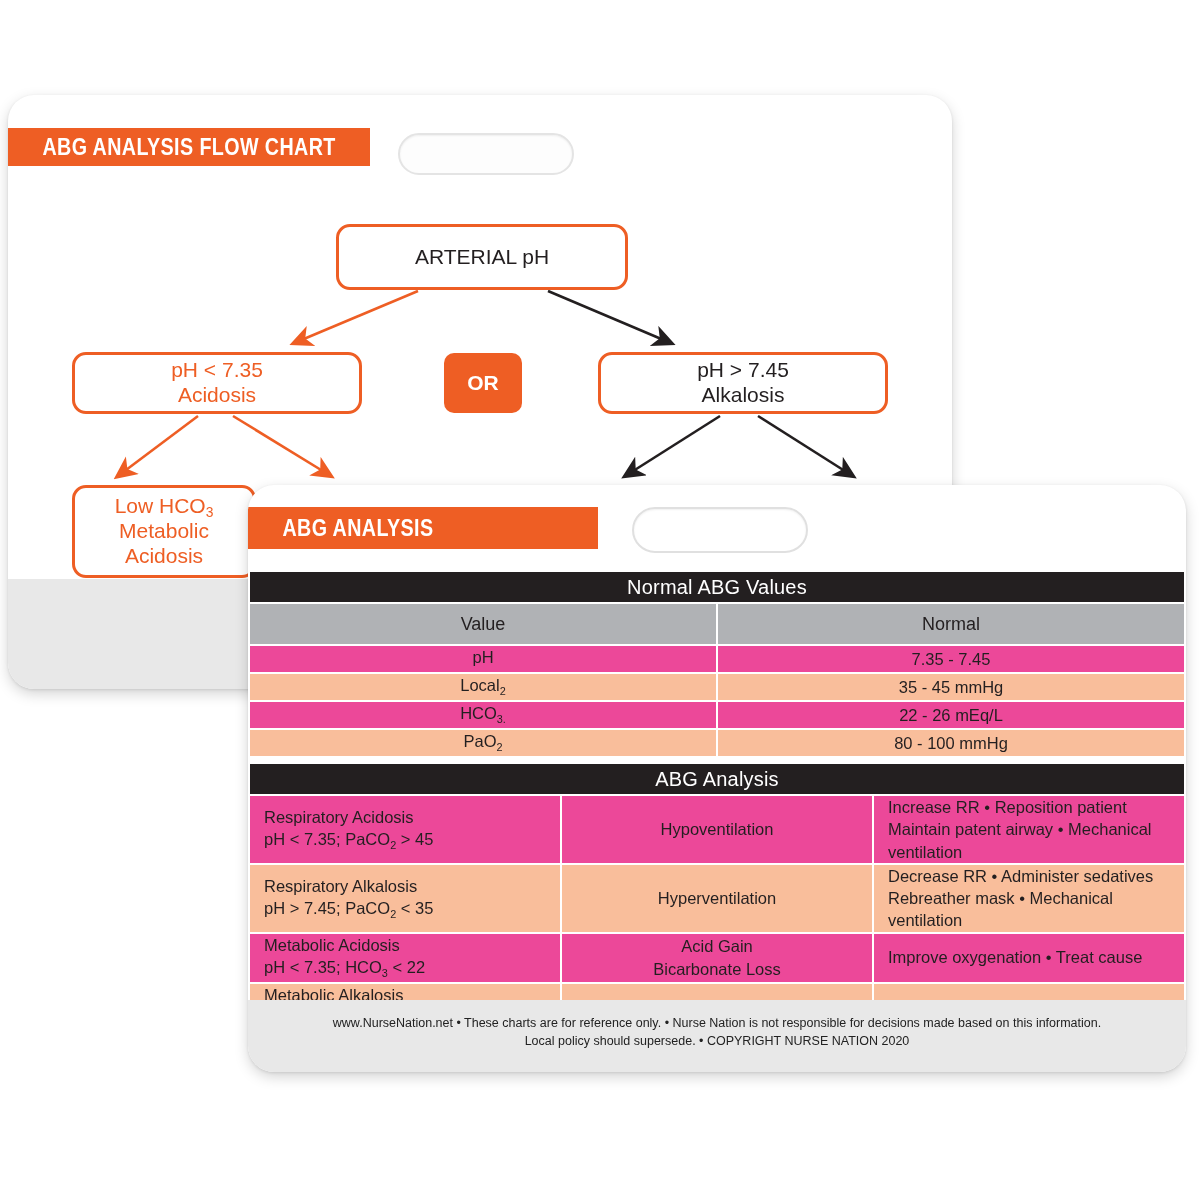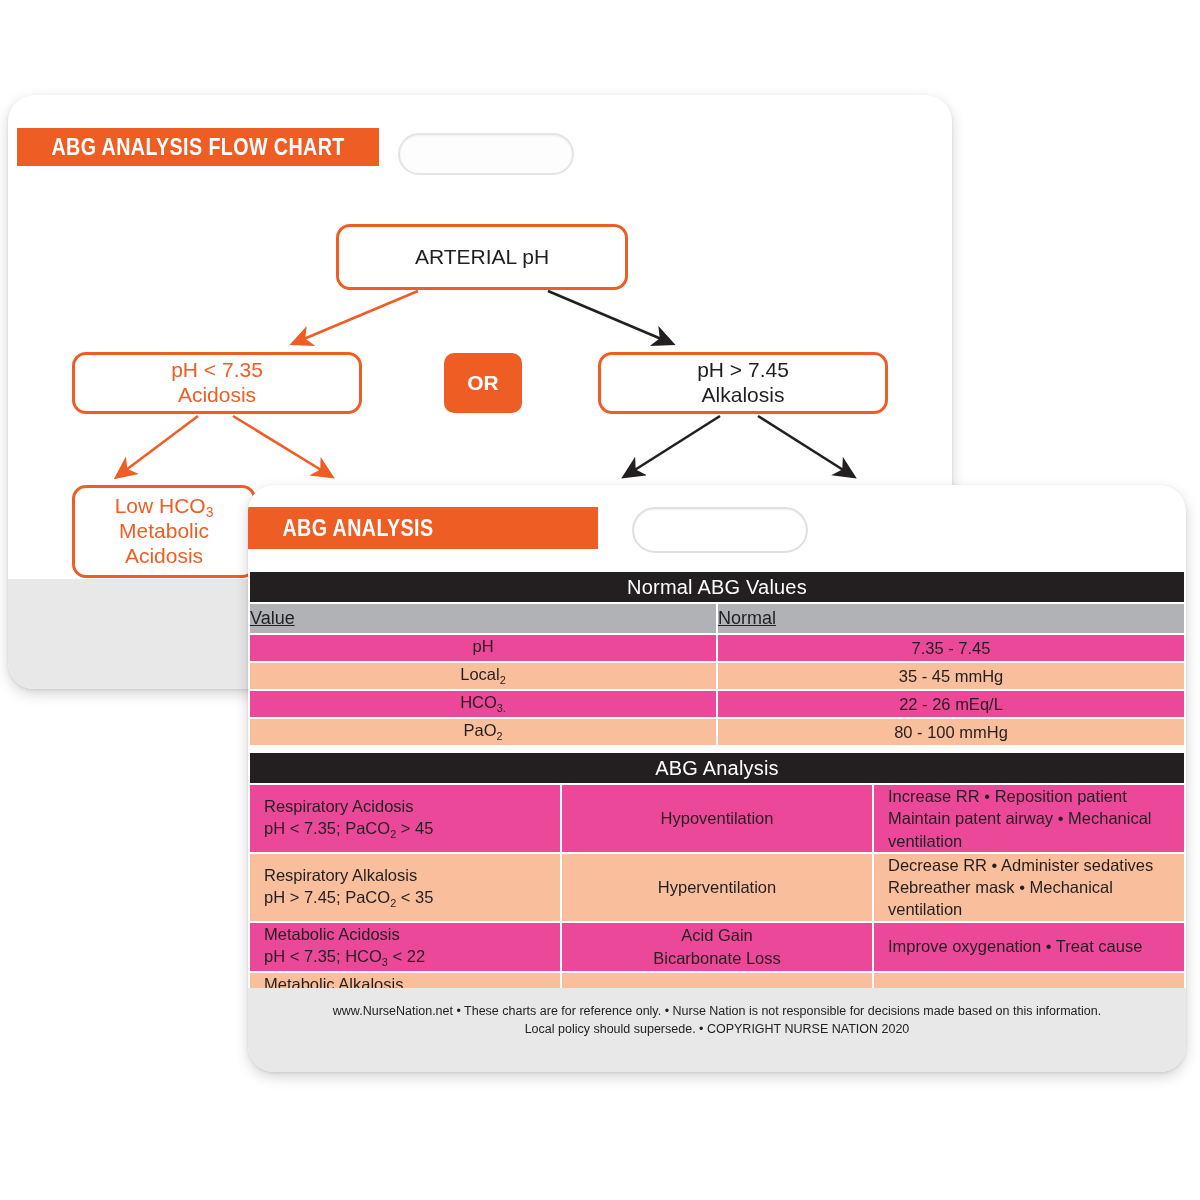--- a/index.html
+++ b/index.html
@@ -45,21 +45,21 @@
     font-weight: bold;
     font-size: 24px;
     letter-spacing: 0.5px;
     transform: scaleX(0.82);
     transform-origin: left center;
     white-space: nowrap;
     padding-left: 42px;
   }
 
   #flow-title-bar {
-    left: 9px;
+    left: 0;
     top: 33px;
     width: 362px;
     height: 38px;
     text-align: center;
   }
 
   
   .badge-slot {
     position: absolute;
     border: 2px solid #e4e4e4;
@@ -190,34 +190,33 @@
     font-size: 20px;
     text-align: center;
     height: 30px;
     letter-spacing: 0.2px;
   }
   .col-head {
     background: #b0b2b5;
     color: #231f20;
     font-weight: normal;
     font-size: 18px;
-    text-align: left;
-    height: 29px;
-    text-decoration: underline;
+    text-align: center;
+    height: 40px;
   }
   .r-light { background: #ec4899; }
   .r-dark  { background: #f9be9b; }
 
   .cell-c { text-align: center; height: 26px; }
   .cell-l { text-align: left; padding-left: 14px !important; }
   .cell-2 { height: 48px; line-height: 1.35; }
   sub { font-size: 0.66em; }
 
   #table-footer {
-    height: 84px;
+    height: 72px;
     padding-top: 14px;
     font-size: 12.5px;
   }
 </style>
 </head>
 <body>
 
 <div class="card" id="card-flow">
 
   <div class="title-bar" id="flow-title-bar">

